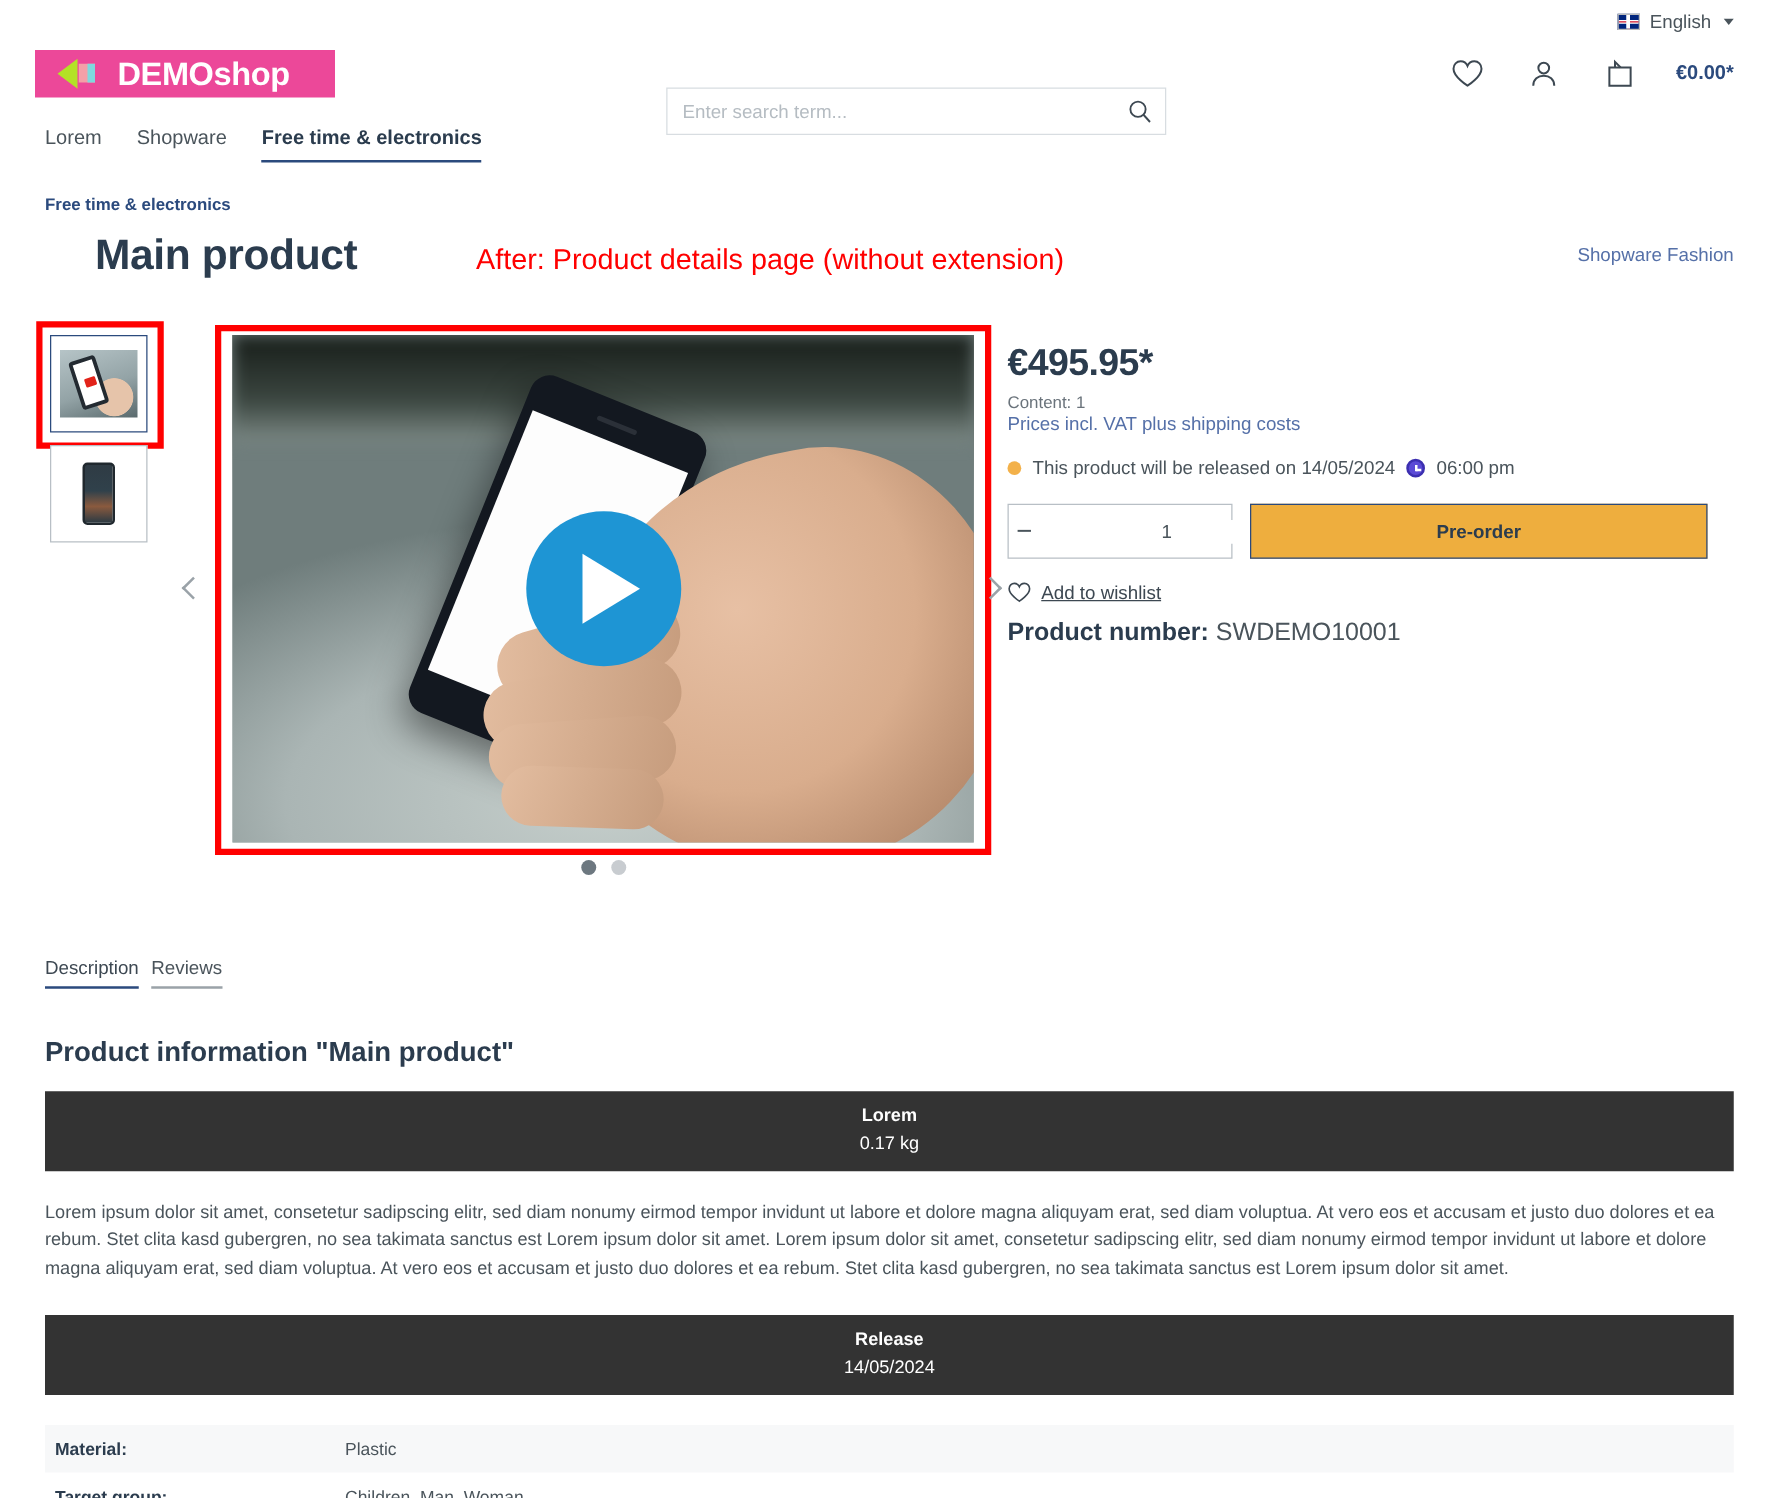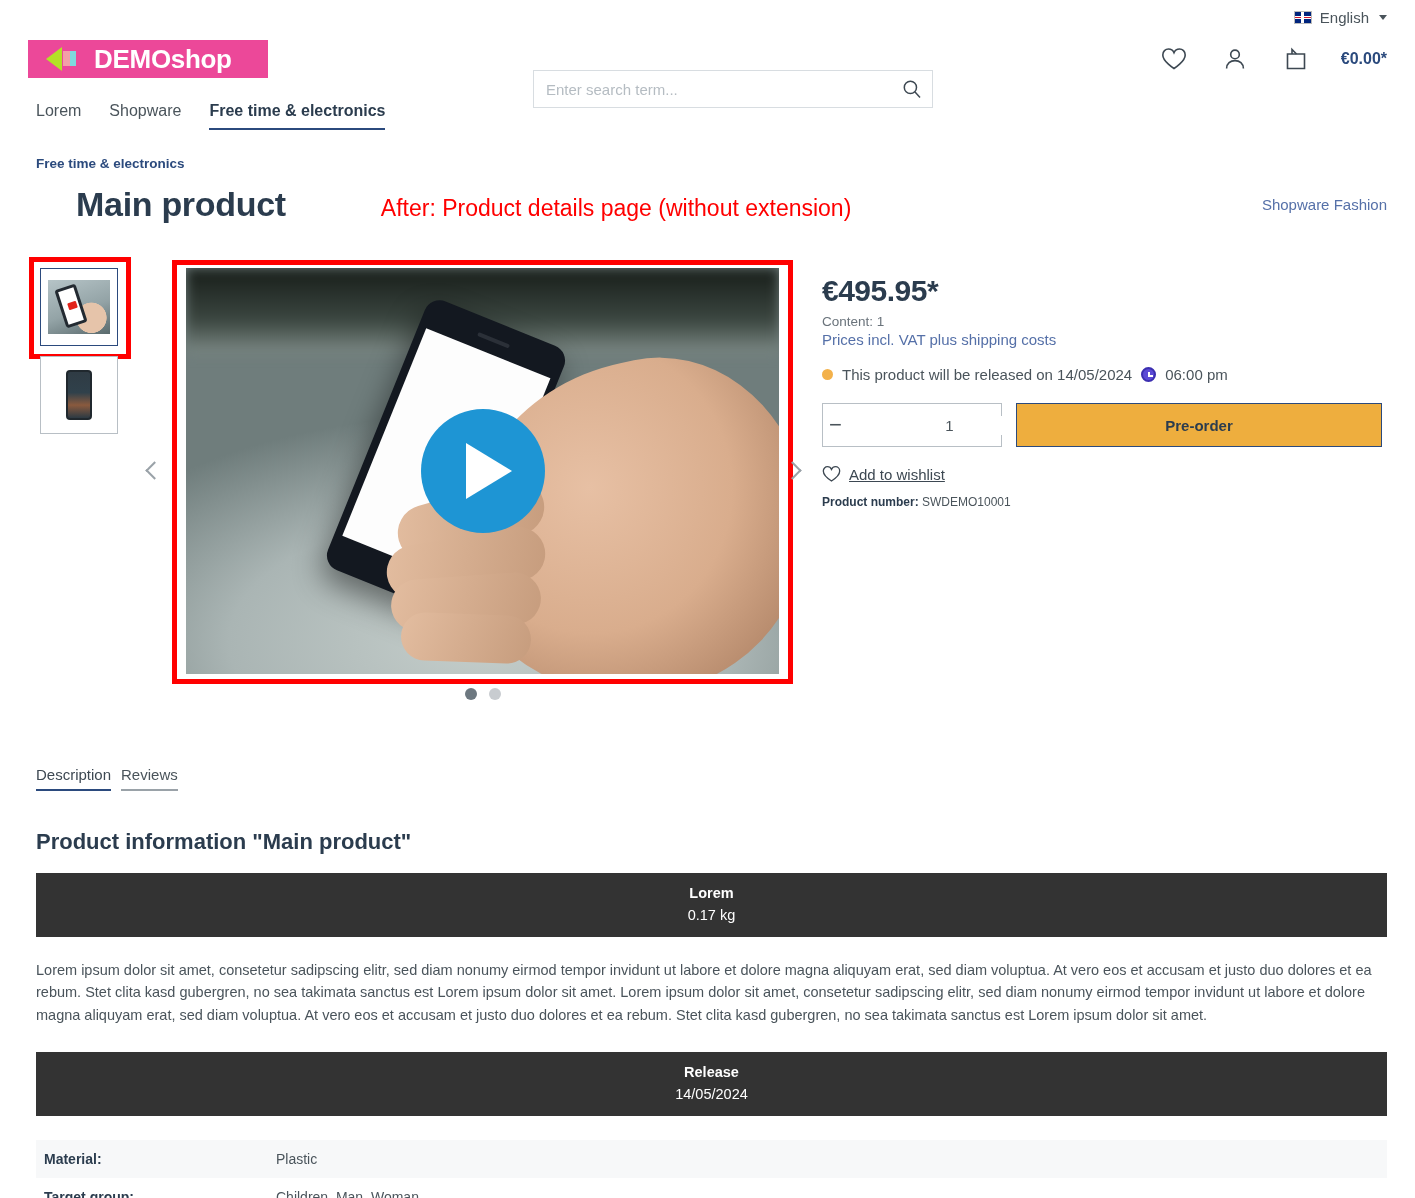--- a/index.html
+++ b/index.html
@@ -352,21 +352,21 @@
   }
   .dot {
     width: 12px; height: 12px; border-radius: 50%;
     background: #c8ccd0; cursor: pointer;
   }
   .dot.active { background: #6d7880; }
 
   
   .buybox {
     width: 560px;
-    margin-left: 32px;
+    margin-left: 16px;
     padding-top: 6px;
   }
   .price {
     font-size: 30px;
     font-weight: bold;
     color: #2b3c4e;
     margin: 0 0 6px 0;
     letter-spacing: -0.5px;
   }
   .content-line { font-size: 13.5px; color: #6a737b; margin-bottom: 2px; }
@@ -427,21 +427,21 @@
     font-size: 15px; font-weight: bold;
     cursor: pointer;
     font-family: "Liberation Sans", sans-serif;
   }
   .wishlist {
     display: flex; align-items: center; gap: 8px;
     font-size: 15px; color: #3d4852;
     cursor: pointer; margin-bottom: 12px;
   }
   .wishlist .lbl { text-decoration: underline; }
-  .prodnum { font-size: 12px; color: #4a545b; }
+  .prodnum { font-size: 20px; color: #4a545b; }
   .prodnum b { color: #2b3c4e; }
 
   
   .tabs {
     display: flex; gap: 10px;
     margin-top: 66px;
     font-size: 15px;
   }
   .tab {
     padding-bottom: 6px;

